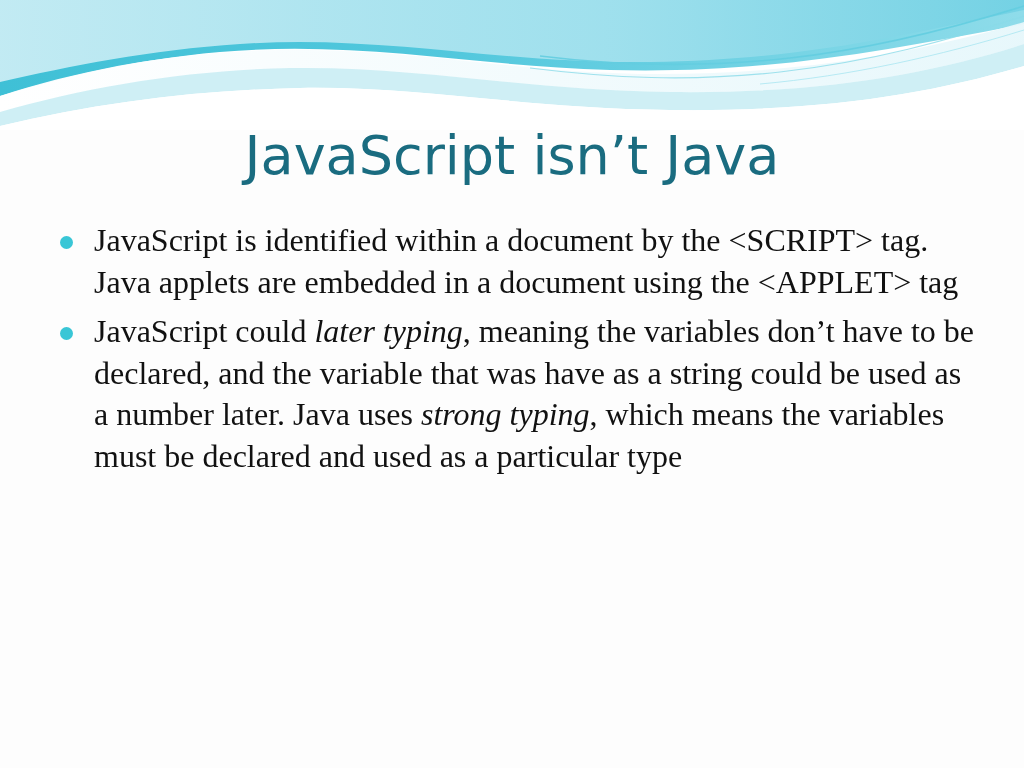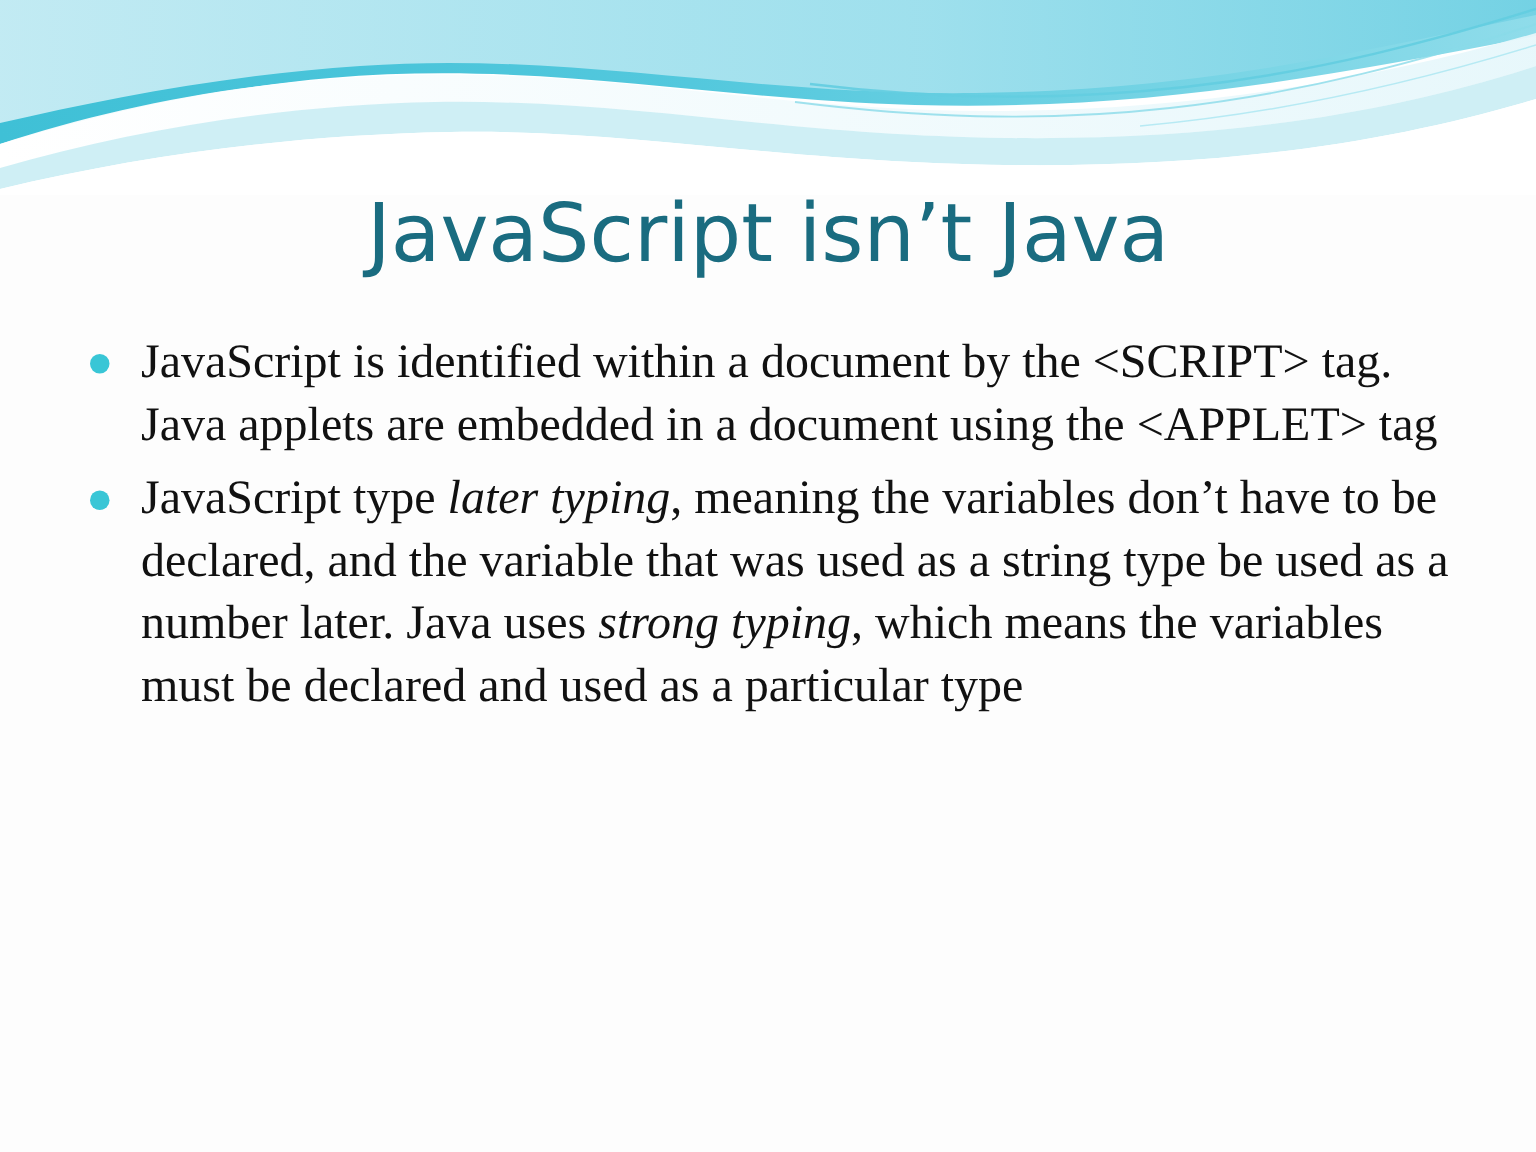--- a/index.html
+++ b/index.html
@@ -133,18 +133,18 @@
   <div class="content">
     <div class="title" style="color: rgb(26, 108, 128);">JavaScript isn’t Java</div>
 
     <ul class="body-list">
       <li class="bullet-item">
         <span class="bullet-dot" style="background: rgb(57, 198, 214);"></span>
         <span class="bullet-text"><span>JavaScript is identified within a document by the &lt;SCRIPT&gt; tag. Java applets are embedded in a document using the &lt;APPLET&gt; tag</span></span>
       </li>
       <li class="bullet-item">
         <span class="bullet-dot" style="background: rgb(57, 198, 214);"></span>
-        <span class="bullet-text"><span>JavaScript type </span><i>later typing</i><span>, meaning the variables don’t have to be declared, and the variable that was used as a string type be used as a number later. Java uses </span><i>strong typing</i><span>, which means the variables must be declared and used as a particular type</span></span>
+        <span class="bullet-text"><span>JavaScript could </span><i>later typing</i><span>, meaning the variables don’t have to be declared, and the variable that was have as a string could be used as a number later. Java uses </span><i>strong typing</i><span>, which means the variables must be declared and used as a particular type</span></span>
       </li>
     </ul>
   </div>
 
 </div>
 
 </body></html>

